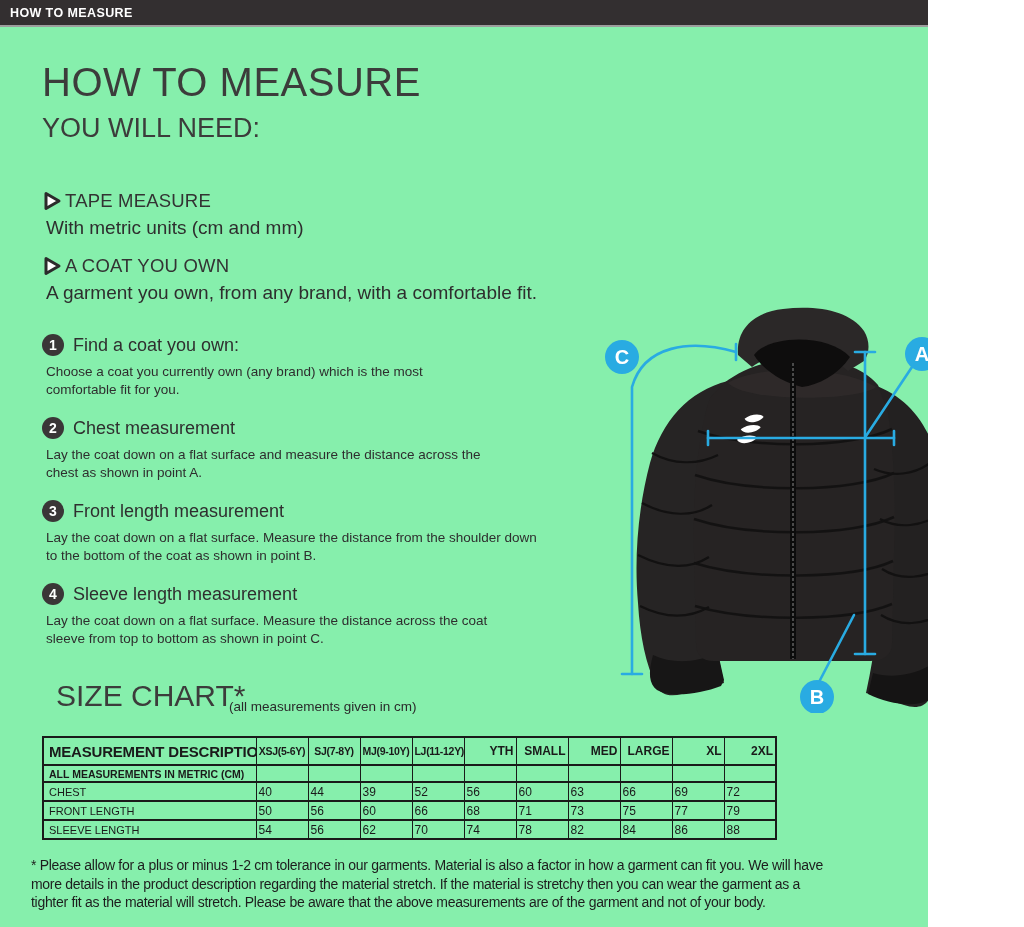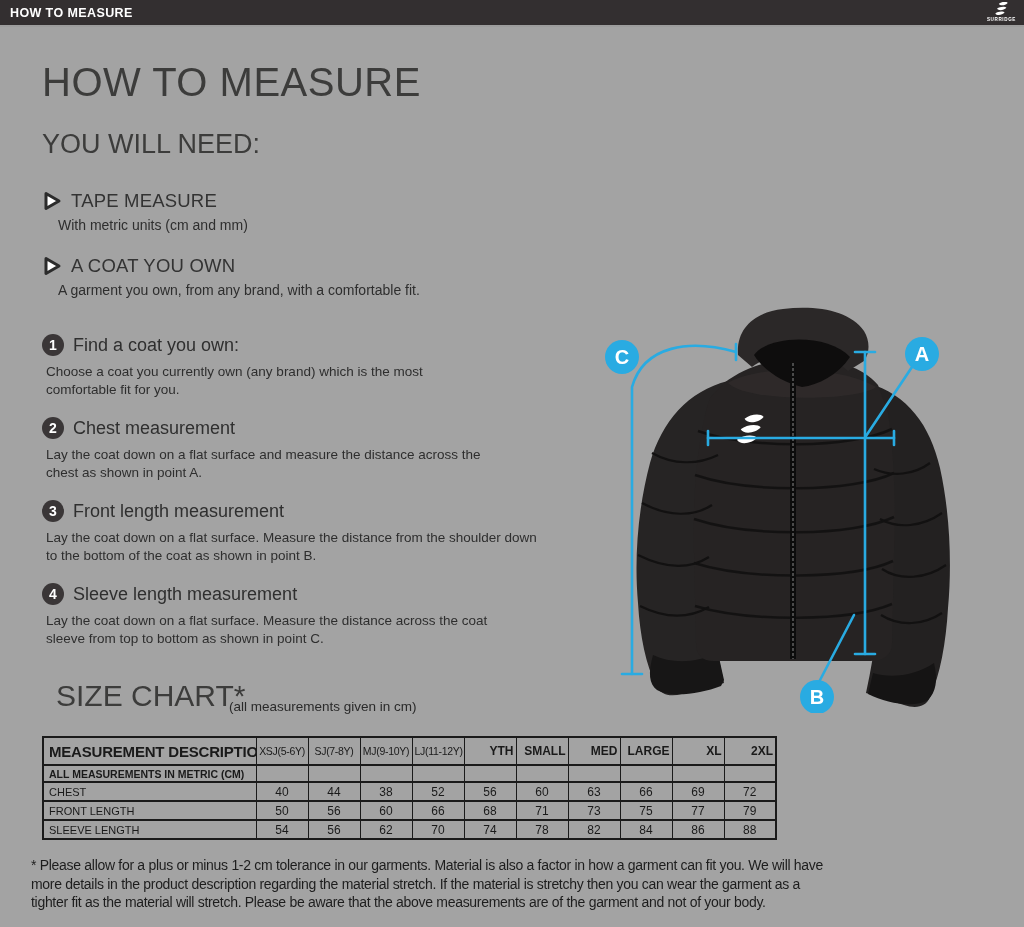--- a/index.html
+++ b/index.html
@@ -1,39 +1,39 @@
 <!DOCTYPE html>
 <html><head>
 <meta charset="utf-8">
 <style>
   html,body{margin:0;padding:0;background:#fff;}
-  .canvas{position:relative;width:1024px;height:927px;background:#a3a3a3;overflow:hidden;
+  .canvas{position:relative;width:928px;height:927px;background:#86efac;overflow:hidden;
           font-family:"Liberation Sans","DejaVu Sans",sans-serif;color:#2a2a2a;}
 
   
   .topbar{position:absolute;left:0;top:0;width:1024px;height:25px;background:#332f30;
           border-bottom:2px solid #9d9d9d;display:flex;align-items:center;justify-content:space-between;}
   .topbar-title{color:#fff;font-size:12.5px;font-weight:bold;letter-spacing:.4px;padding-left:10px;}
   .brand{display:flex;flex-direction:column;align-items:center;padding-right:8px;line-height:1;}
   .brand-name{color:#fff;font-size:4.6px;font-weight:bold;letter-spacing:.6px;margin-top:1px;}
 
   
   h1.page-title{position:absolute;left:42px;top:62px;margin:0;font-size:40px;font-weight:400;
                 color:#3c3c3b;letter-spacing:.5px;line-height:1;}
-  h2.need-heading{position:absolute;left:42px;top:131px;margin:0;font-size:27px;font-weight:400;
+  h2.need-heading{position:absolute;left:42px;top:115px;margin:0;font-size:27px;font-weight:400;
                   color:#3c3c3b;line-height:1;}
   .chart-heading{position:absolute;left:56px;top:681px;margin:0;font-size:30px;font-weight:400;
                  color:#3c3c3b;line-height:1;}
   .chart-sub{position:absolute;left:229px;top:699px;font-size:13.5px;color:#2a2a2a;}
 
   
   .need-item{position:absolute;left:42px;}
-  .need-item .row{display:flex;align-items:center;gap:9px;}
+  .need-item .row{display:flex;align-items:center;gap:3px;}
   .need-label{font-size:18.5px;color:#333;letter-spacing:.2px;}
-  .need-desc{font-size:14px;color:#2e2e2e;margin-top:5px;margin-left:16px;}
+  .need-desc{font-size:19px;color:#2e2e2e;margin-top:5px;margin-left:4px;}
 
   
   .step{position:absolute;left:42px;}
   .step-head{display:flex;align-items:center;gap:9px;}
   .badge{width:22px;height:22px;border-radius:50%;background:#3a3637;color:#fff;font-size:14px;
          font-weight:bold;display:flex;align-items:center;justify-content:center;flex:0 0 22px;}
   .step-title{font-size:18px;color:#2f2f2f;}
   .step-desc{margin:7px 0 0 4px;font-size:13.5px;line-height:1.35;color:#2e2e2e;}
   .w1{width:405px}.w2{width:445px}.w3{width:495px}.w4{width:445px}
 
@@ -46,27 +46,27 @@
   .figure{position:absolute;left:578px;top:303px;width:430px;height:410px;}
 
   
   table.size-table{position:absolute;left:42px;top:736px;width:735px;border-collapse:collapse;
                    table-layout:fixed;border:2px solid #1a1a1a;color:#1a1a1a;}
   .size-table th,.size-table td{border-left:1px solid #1a1a1a;border-right:1px solid #1a1a1a;
                    border-top:2px solid #1a1a1a;border-bottom:2px solid #1a1a1a;
                    padding:0 2px;overflow:hidden;white-space:nowrap;}
   .size-table thead th{height:26px;}
   .size-table .h-desc{font-size:15px;font-weight:bold;text-align:left;padding-left:5px;letter-spacing:-.2px;}
-  .size-table .h-jr{font-size:10.5px;font-weight:normal;text-align:center;letter-spacing:-.3px;}
+  .size-table .h-jr{font-size:10.5px;font-weight:bold;text-align:center;letter-spacing:-.3px;}
   .size-table .h-sr{font-size:12px;font-weight:bold;text-align:right;}
   .size-table tr.metric td{height:15px;margin-top:12px;}
   .size-table tr.vals td{height:17px;}
   .size-table .c-lbl{font-size:11px;text-align:left;padding-left:5px;}
   .size-table tr.metric .c-lbl{font-weight:bold;font-size:10.5px;}
-  .size-table .val{font-size:12px;text-align:center;}
+  .size-table .val{font-size:12px;text-align:left;}
 
   
   .footnote{position:absolute;left:31px;top:856px;width:805px;font-size:14px;line-height:18.5px;
             color:#1d1d1d;letter-spacing:-.3px;}
 </style>
 </head>
 <body>
 
 <div class="canvas">
 
@@ -272,21 +272,21 @@
           <td></td>
         <td></td>
           <td></td>
           <td></td>
         <td></td>
       </tr>
       <tr class="vals">
         <td class="c-lbl">CHEST</td>
         <td class="val">40</td>
         <td class="val">44</td>
-        <td class="val">38</td>
+        <td class="val">39</td>
         <td class="val">52</td>
         <td class="val">56</td>
         <td class="val">60</td>
         <td class="val">63</td>
         <td class="val">66</td>
         <td class="val">69</td>
         <td class="val">72</td>
       </tr>
       <tr class="vals">
         <td class="c-lbl">FRONT LENGTH</td>

